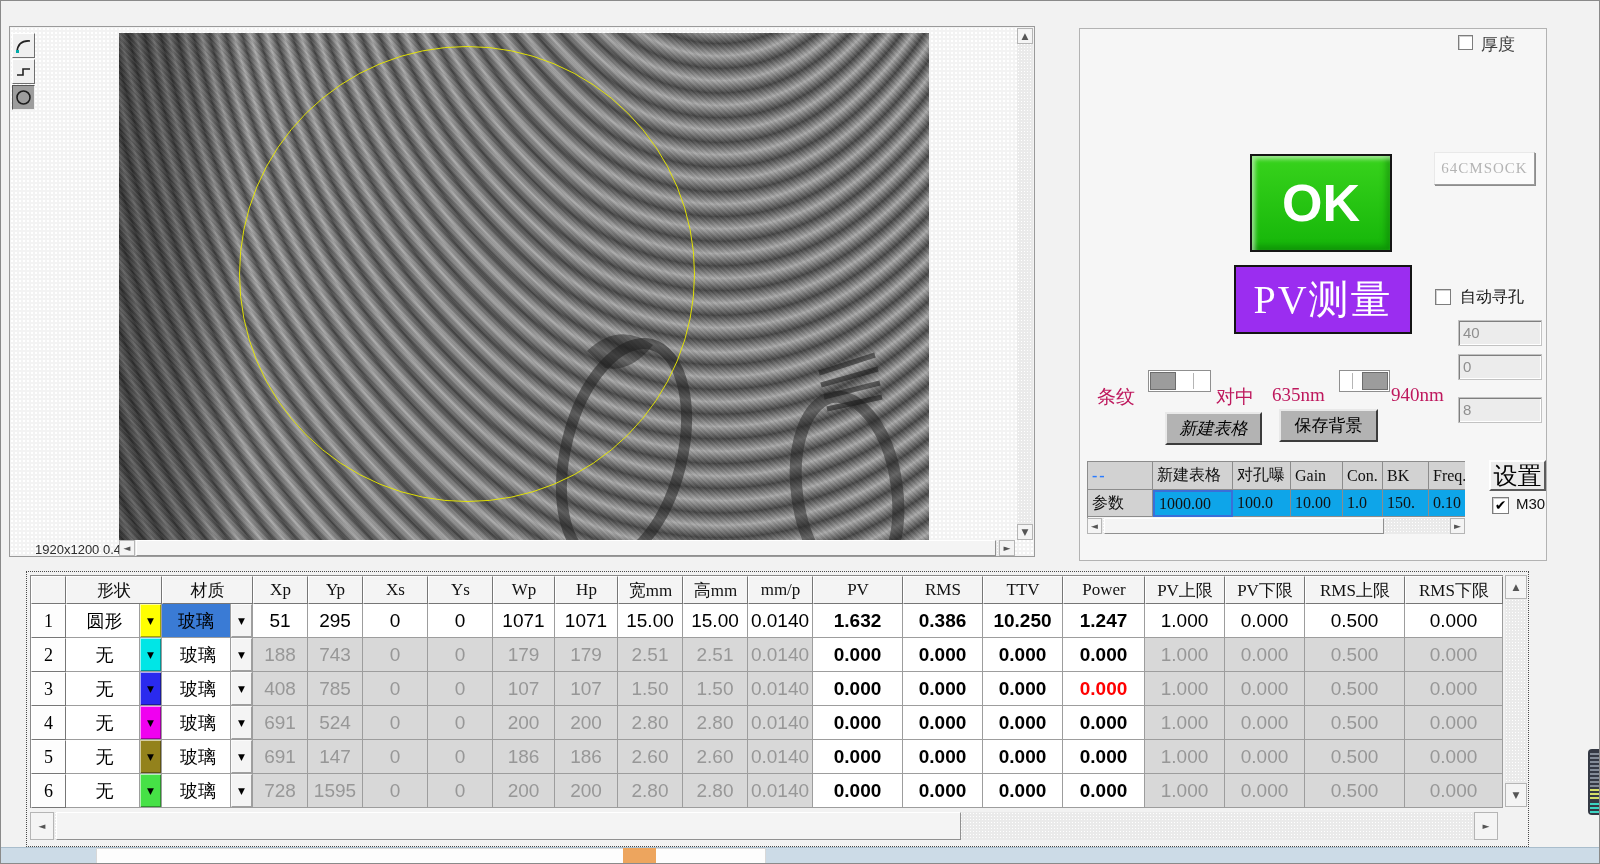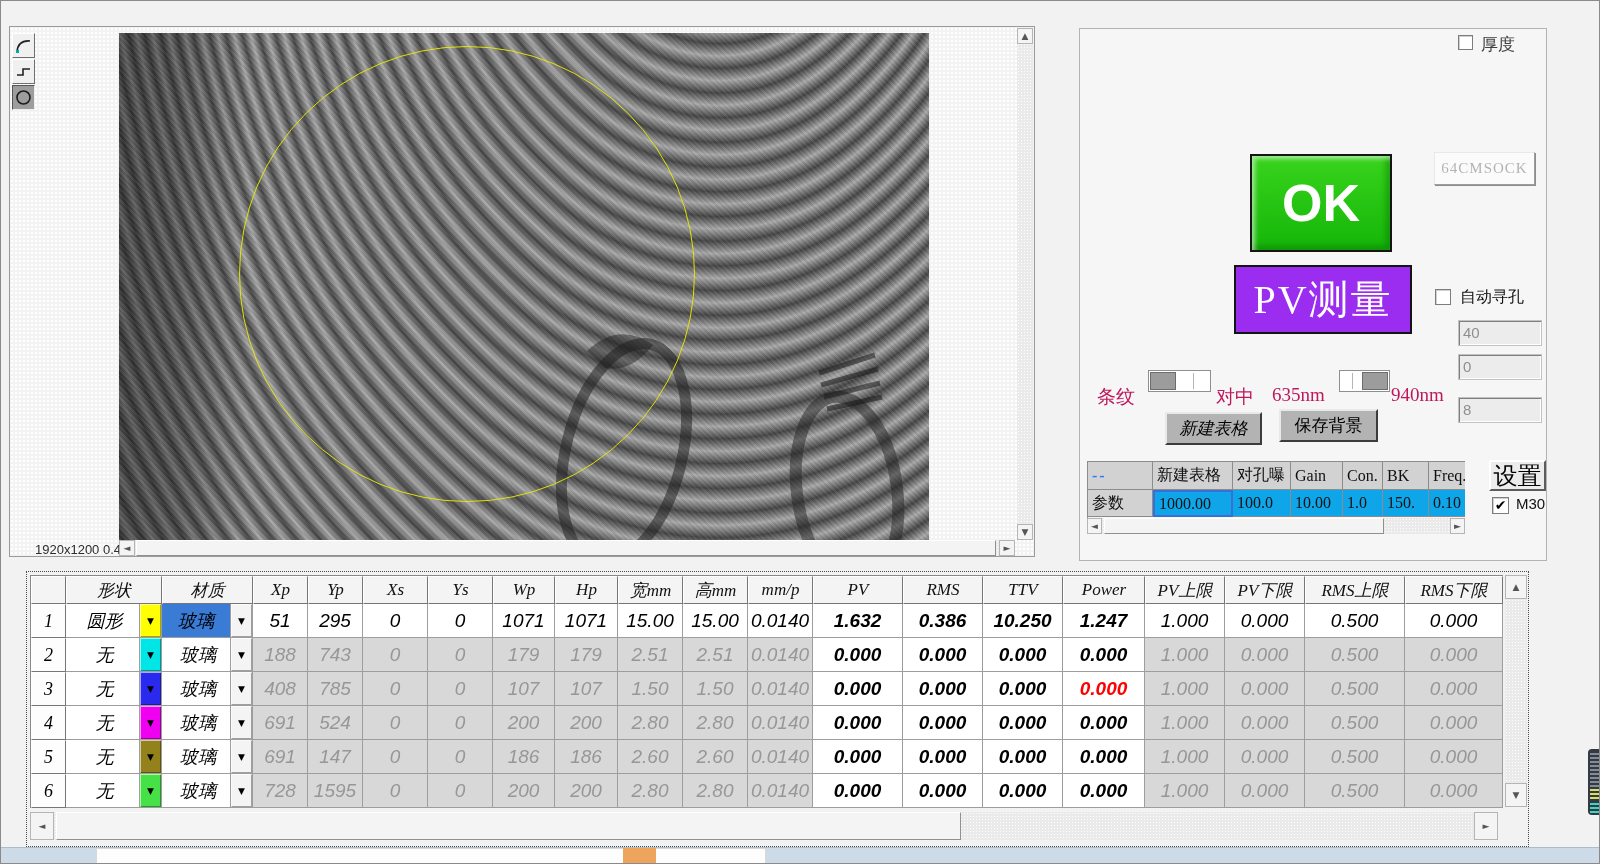--- a/index.html
+++ b/index.html
@@ -90,21 +90,21 @@
   #m30-box{left:412px;top:468px;width:17px;height:17px;font-size:14px;color:#000;display:flex;align-items:center;justify-content:center;}
   #m30-label{left:436px;top:466px;font-size:15px;color:#111;font-family:"Liberation Sans",sans-serif;}
   #pg-hleft{left:7px;top:489px;width:15px;height:16px;}
   #pg-htrack{left:22px;top:489px;width:348px;height:16px;}
   #pg-hthumb{left:24px;top:489px;width:280px;height:16px;}
   #pg-hright{left:370px;top:489px;width:15px;height:16px;}
   #hint-text{left:0px;top:511px;width:460px;text-align:center;font-size:16px;color:#2222dd;white-space:nowrap;}
 
   
   #btable-wrap{left:25px;top:570px;width:1503px;height:276px;border:1px dotted #4a4a4a;background:#f2f2f2;}
-  #btable{left:3px;top:3px;display:grid;border-top:1px solid #888;border-left:1px solid #888;background:#0f766e;font-style:italic;}
+  #btable{left:3px;top:3px;display:grid;border-top:1px solid #888;border-left:1px solid #888;background:#0f766e;}
   .th{background:#f4f4f4;border-top:1px solid #fff;border-left:1px solid #fff;border-right:1px solid #767676;
     border-bottom:1px solid #767676;font-size:17px;color:#111;display:flex;align-items:center;justify-content:center;
     white-space:nowrap;overflow:hidden;}
   .cell{border-right:1px solid #9d9d9d;border-bottom:1px solid #9d9d9d;display:flex;align-items:center;justify-content:center;
     font-family:"Liberation Sans",sans-serif;font-size:19px;position:relative;background:#fff;color:#000;white-space:nowrap;}
   .cell.cn{font-family:"Liberation Serif",serif;font-size:18px;}
   .cell.num{background:#fdfdfd;border-right-color:#767676;border-bottom-color:#767676;
     border-top:1px solid #fff;border-left:1px solid #fff;font-family:"Liberation Serif",serif;font-size:18px;}
   .cell.gray{background:#d8d8d8;color:#979797;}
   .cell.boldv{font-weight:bold;background:#fff;color:#000;}

